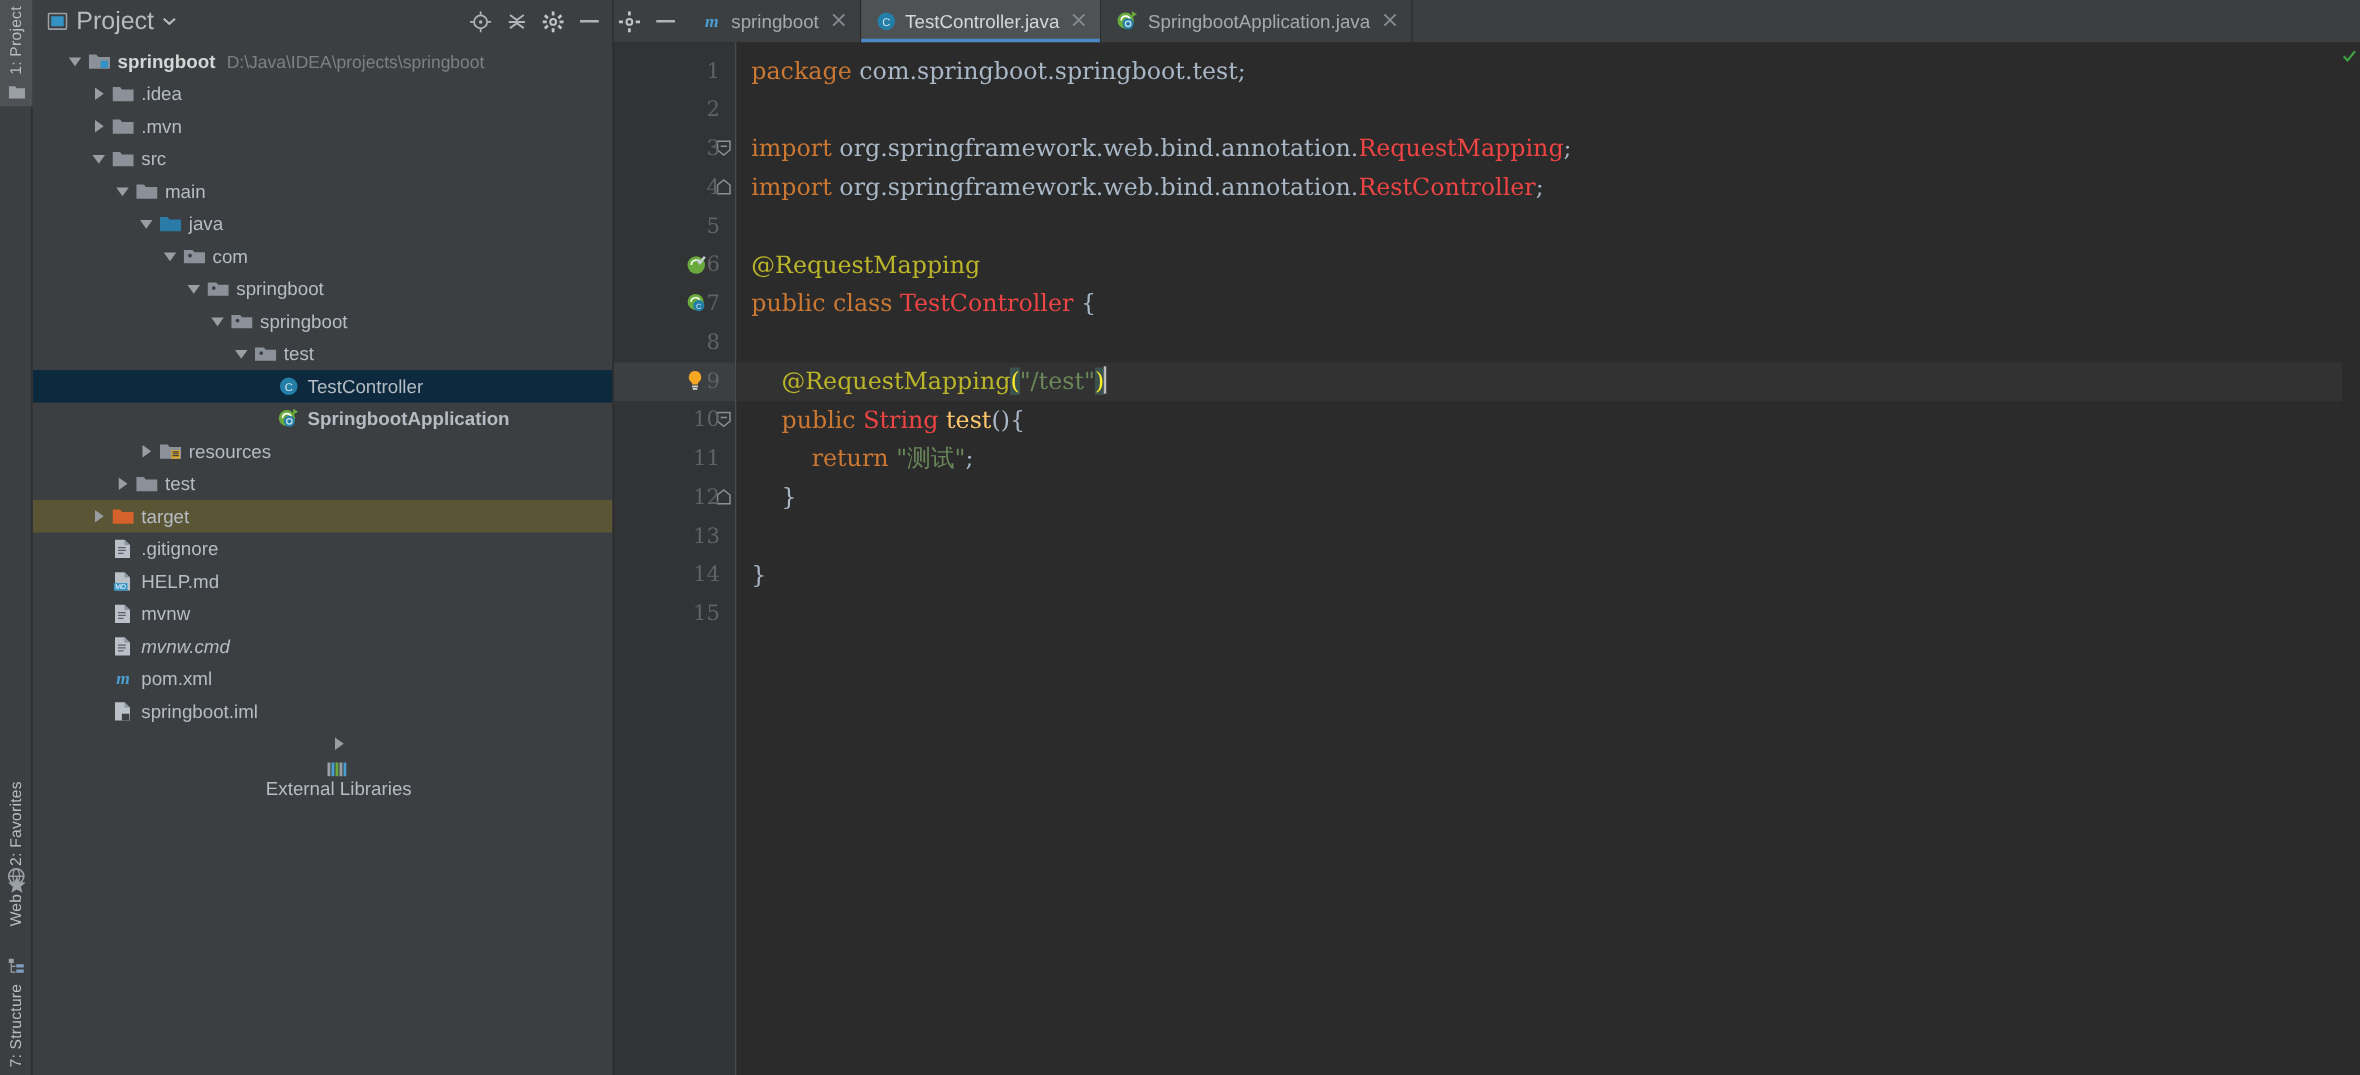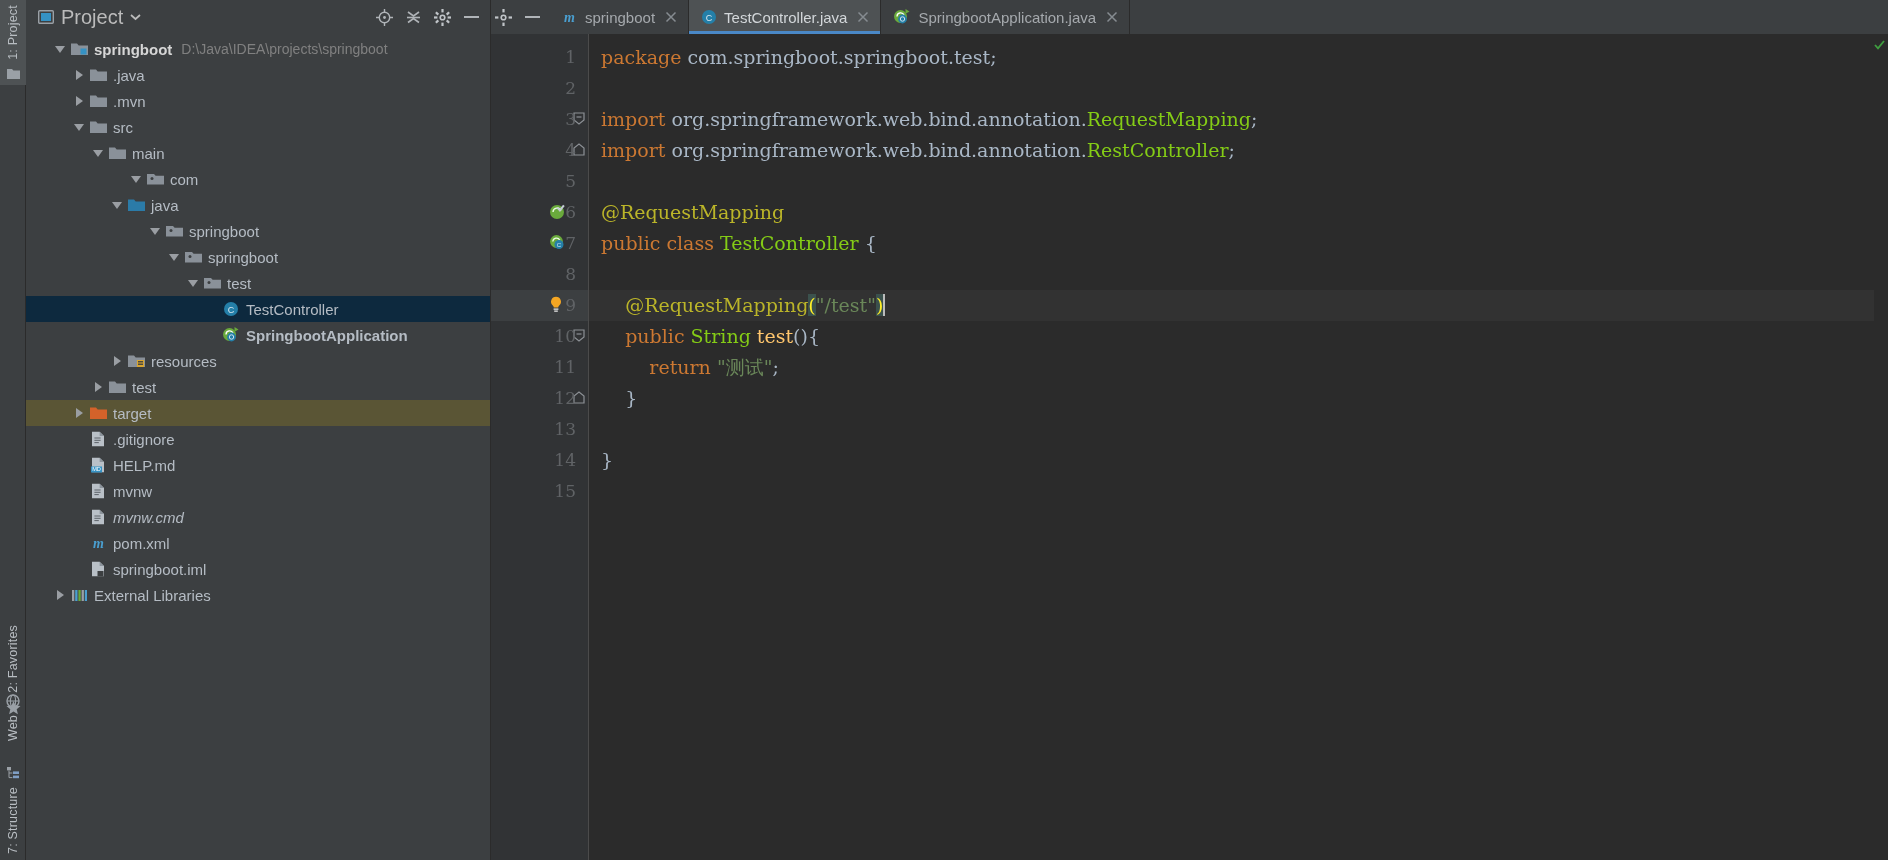--- a/index.html
+++ b/index.html
@@ -99,21 +99,21 @@
     height: 31px; line-height: 31px; text-align: right;
     padding-right: 12px; color: #606366; font-size: 17px;
     font-family: "DejaVu Serif", "Liberation Serif", serif;
     position: relative;
   }
   .cur-line { position:absolute; left:0; right:0; height:31px; background:#323232; }
   .cur-gutter { position:absolute; left:0; right:0; height:31px; background:#3c3f41; }
 
   .kw   { color: #cc7832; }
   .ann  { color: #bbb529; }
-  .type { color: #84cc16; }
+  .type { color: #ef4444; }
   .str  { color: #6a8759; }
   .meth { color: #ffc66d; }
   .plain{ color: #a9b7c6; }
   .brace-hl { background: #3b514d; color: #ffef28; }
   .caret { display:inline-block; width:2px; height:22px; background:#bbbbbb; vertical-align:-4px; }
 
   .scroll-right { width: 14px; background: #2b2b2b; flex: none; position: relative; }
   .ok-mark { position: absolute; top: 6px; right: 3px; }
   svg { display: block; }
 </style>
@@ -233,21 +233,21 @@
           <span class="twisty">
             <span class="tri right"></span>
           </span>
           <span class="ticon">
             <span style="display: inline-flex;">
               <svg width="17" height="14" viewBox="0 0 17 14">
                 <path d="M0 1.5h6l1.7 2H17V13H0z" fill="#8a9199"></path>
               </svg>
             </span>
           </span>
-          <span class="lbl">.java</span>
+          <span class="lbl">.idea</span>
         </div>
         <div class="row" style="padding-left: 45px;">
           <span class="twisty">
             <span class="tri right"></span>
           </span>
           <span class="ticon">
             <span style="display: inline-flex;">
               <svg width="17" height="14" viewBox="0 0 17 14">
                 <path d="M0 1.5h6l1.7 2H17V13H0z" fill="#8a9199"></path>
               </svg>
@@ -273,47 +273,47 @@
             <span class="tri down"></span>
           </span>
           <span class="ticon">
             <span style="display: inline-flex;">
               <svg width="17" height="14" viewBox="0 0 17 14">
                 <path d="M0 1.5h6l1.7 2H17V13H0z" fill="#8a9199"></path>
               </svg>
             </span>
           </span>
           <span class="lbl">main</span>
+        </div>
+        <div class="row" style="padding-left: 83px;">
+          <span class="twisty">
+            <span class="tri down"></span>
+          </span>
+          <span class="ticon">
+            <span style="display: inline-flex;">
+              <svg width="17" height="14" viewBox="0 0 17 14">
+                <path d="M0 1.5h6l1.7 2H17V13H0z" fill="#2b7ba8"></path>
+              </svg>
+            </span>
+          </span>
+          <span class="lbl">java</span>
         </div>
         <div class="row" style="padding-left: 102px;">
           <span class="twisty">
             <span class="tri down"></span>
           </span>
           <span class="ticon">
             <span style="display: inline-flex;">
               <svg width="17" height="14" viewBox="0 0 17 14">
                 <path d="M0 2h7l1.6 1.8H17V12.5H0z" fill="#8a9199"></path>
                 <circle cx="5" cy="6.4" r="1.5" fill="#3c3f41"></circle>
               </svg>
             </span>
           </span>
           <span class="lbl">com</span>
-        </div>
-        <div class="row" style="padding-left: 83px;">
-          <span class="twisty">
-            <span class="tri down"></span>
-          </span>
-          <span class="ticon">
-            <span style="display: inline-flex;">
-              <svg width="17" height="14" viewBox="0 0 17 14">
-                <path d="M0 1.5h6l1.7 2H17V13H0z" fill="#2b7ba8"></path>
-              </svg>
-            </span>
-          </span>
-          <span class="lbl">java</span>
         </div>
         <div class="row" style="padding-left: 121px;">
           <span class="twisty">
             <span class="tri down"></span>
           </span>
           <span class="ticon">
             <span style="display: inline-flex;">
               <svg width="17" height="14" viewBox="0 0 17 14">
                 <path d="M0 2h7l1.6 1.8H17V12.5H0z" fill="#8a9199"></path>
                 <circle cx="5" cy="6.4" r="1.5" fill="#3c3f41"></circle>
@@ -488,21 +488,21 @@
             <span style="display: inline-flex;">
               <svg width="14" height="16" viewBox="0 0 14 16">
                 <path d="M1 .7h7.6L13 5v10.3H1z" fill="#b9c0c7"></path>
                 <path d="M8.6.7L13 5H8.6z" fill="#8c949c"></path>
                 <rect x="6.5" y="10" width="6" height="5.3" fill="#3c3f41"></rect>
               </svg>
             </span>
           </span>
           <span class="lbl">springboot.iml</span>
         </div>
-        <div class="row" style="padding-left: 26px;">
+        <div class="row" style="padding-left: 26px; flex-direction: column;">
           <span class="twisty">
             <span class="tri right"></span>
           </span>
           <span class="ticon">
             <span style="display: inline-flex;">
               <svg width="17" height="15" viewBox="0 0 17 15">
                 <rect x="1" y="2" width="2.3" height="11" fill="#9aa0a6"></rect>
                 <rect x="4.2" y="2" width="2.3" height="11" fill="#4a9fd0"></rect>
                 <rect x="7.4" y="2" width="2.3" height="11" fill="#6aaa3c"></rect>
                 <rect x="10.6" y="2" width="2.3" height="11" fill="#9aa0a6"></rect>

